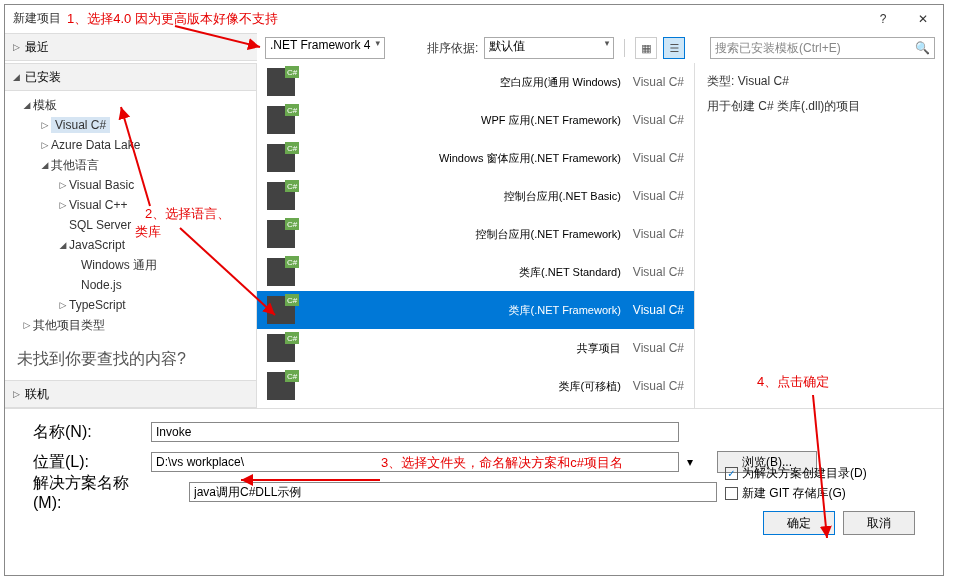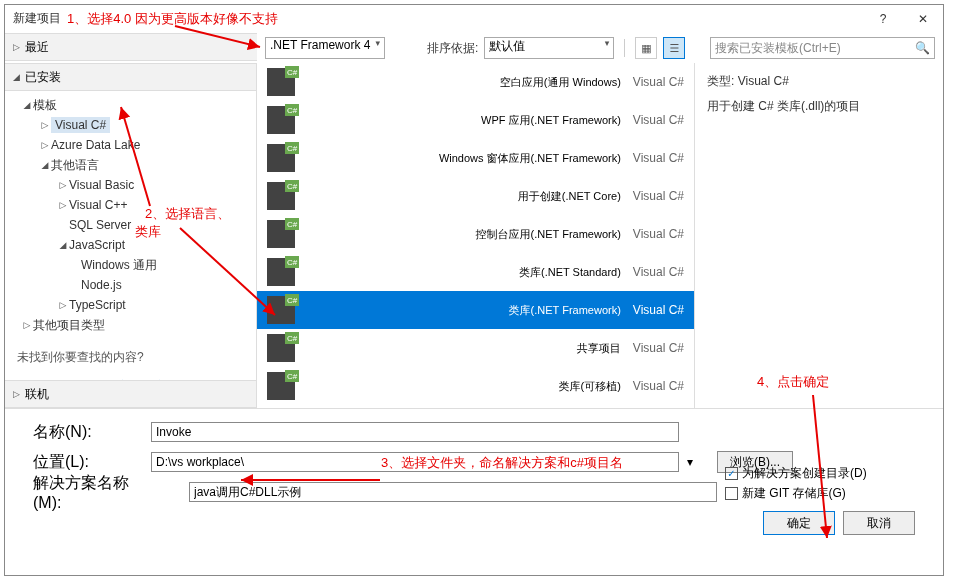--- a/index.html
+++ b/index.html
@@ -27,21 +27,21 @@
 
 .body { display: flex; height: 345px; }
 
 .leftpane { width: 252px; border-right: 1px solid #ddd; display: flex; flex-direction: column; }
 .leftpane .section { display: flex; align-items: center; height: 28px; padding: 0 8px; background: #f2f2f2; border-bottom: 1px solid #ddd; border-top: 1px solid #ddd; }
 .leftpane .section .tri { width: 12px; font-size: 9px; color: #555; }
 .leftpane .treewrap { flex: 1; overflow: auto; padding: 4px 0; }
 .leftpane .treeitem { display: flex; align-items: center; height: 20px; font-size: 12px; color: #333; }
 .leftpane .treeitem .tri { width: 12px; font-size: 9px; color: #555; text-align: center; }
 .leftpane .selected { background: #d6e5f3; }
-.leftpane .help { padding: 6px 12px; font-size: 12px; color: #555; }
+.leftpane .help { padding: 6px 12px; font-size: 16px; color: #555; }
 .leftpane .link { color: #0066cc; cursor: pointer; }
 
 .centerpane { flex: 1; border-right: 1px solid #ddd; display: flex; flex-direction: column; overflow: hidden; position: relative; }
 .tmpllist { flex: 1; overflow-y: auto; }
 .tmplitem { display: flex; align-items: center; height: 38px; padding: 0 10px; gap: 12px; }
 .tmplitem.sel { background: #0078d7; color: #fff; }
 .tmplitem .icon { width: 28px; height: 28px; position: relative; }
 .tmplitem .icon .base { width: 28px; height: 28px; background: #424242; }
 .tmplitem .icon .badge { position: absolute; top: -2px; right: -4px; width: 14px; height: 12px; background: #6aa84f; color: #fff; font-size: 8px; display: flex; align-items: center; justify-content: center; }
 .tmplitem .name { flex: 1; font-size: 11px; text-align: right; }
@@ -49,21 +49,21 @@
 .tmplitem.sel .lang { color: #fff; }
 
 .rightpane { width: 248px; padding: 10px 12px; font-size: 12px; color: #333; }
 .rightpane .row { margin-bottom: 8px; }
 
 .bottompane { border-top: 1px solid #ddd; padding: 10px 12px 12px 28px; }
 .formrow { display: flex; align-items: center; height: 26px; margin-bottom: 4px; gap: 8px; }
 .formrow .flabel { width: 110px; font-size: 16px; }
 .formrow .finput { flex: 1; max-width: 528px; height: 20px; border: 1px solid #888; padding: 0 4px; font-size: 12px; }
 .formrow .fdrop { width: 22px; }
-.browsebtn { height: 22px; padding: 0 12px; border: 1px solid #888; background: #efefef; font-size: 12px; }
+.browsebtn { height: 22px; padding: 0 24px; border: 1px solid #888; background: #efefef; font-size: 12px; }
 .chkrow { display: flex; align-items: center; gap: 4px; font-size: 12px; margin-left: 692px; height: 20px; }
 .chk { width: 13px; height: 13px; border: 1px solid #555; display: inline-flex; align-items: center; justify-content: center; font-size: 10px; color: #0078d7; }
 
 .dlgbuttons { display: flex; justify-content: flex-end; gap: 8px; padding: 8px 16px; }
 .dlgbtn { width: 72px; height: 24px; border: 1px solid #888; background: #efefef; font-size: 12px; display: flex; align-items: center; justify-content: center; }
 .dlgbtn.primary { border: 1px solid #0078d7; }
 
 svg.arrow-ann { position: absolute; z-index: 40; pointer-events: none; }
 </style>
 </head>
@@ -241,21 +241,21 @@
               <div class="badge">C#</div>
             </div>
             <div class="name">Windows 窗体应用(.NET Framework)</div>
             <div class="lang">Visual C#</div>
           </div>
           <div class="tmplitem">
             <div class="icon">
               <div class="base"></div>
               <div class="badge">C#</div>
             </div>
-            <div class="name">用于创建(.NET Core)</div>
+            <div class="name">控制台应用(.NET Basic)</div>
             <div class="lang">Visual C#</div>
           </div>
           <div class="tmplitem">
             <div class="icon">
               <div class="base"></div>
               <div class="badge">C#</div>
             </div>
             <div class="name">控制台应用(.NET Framework)</div>
             <div class="lang">Visual C#</div>
           </div>

